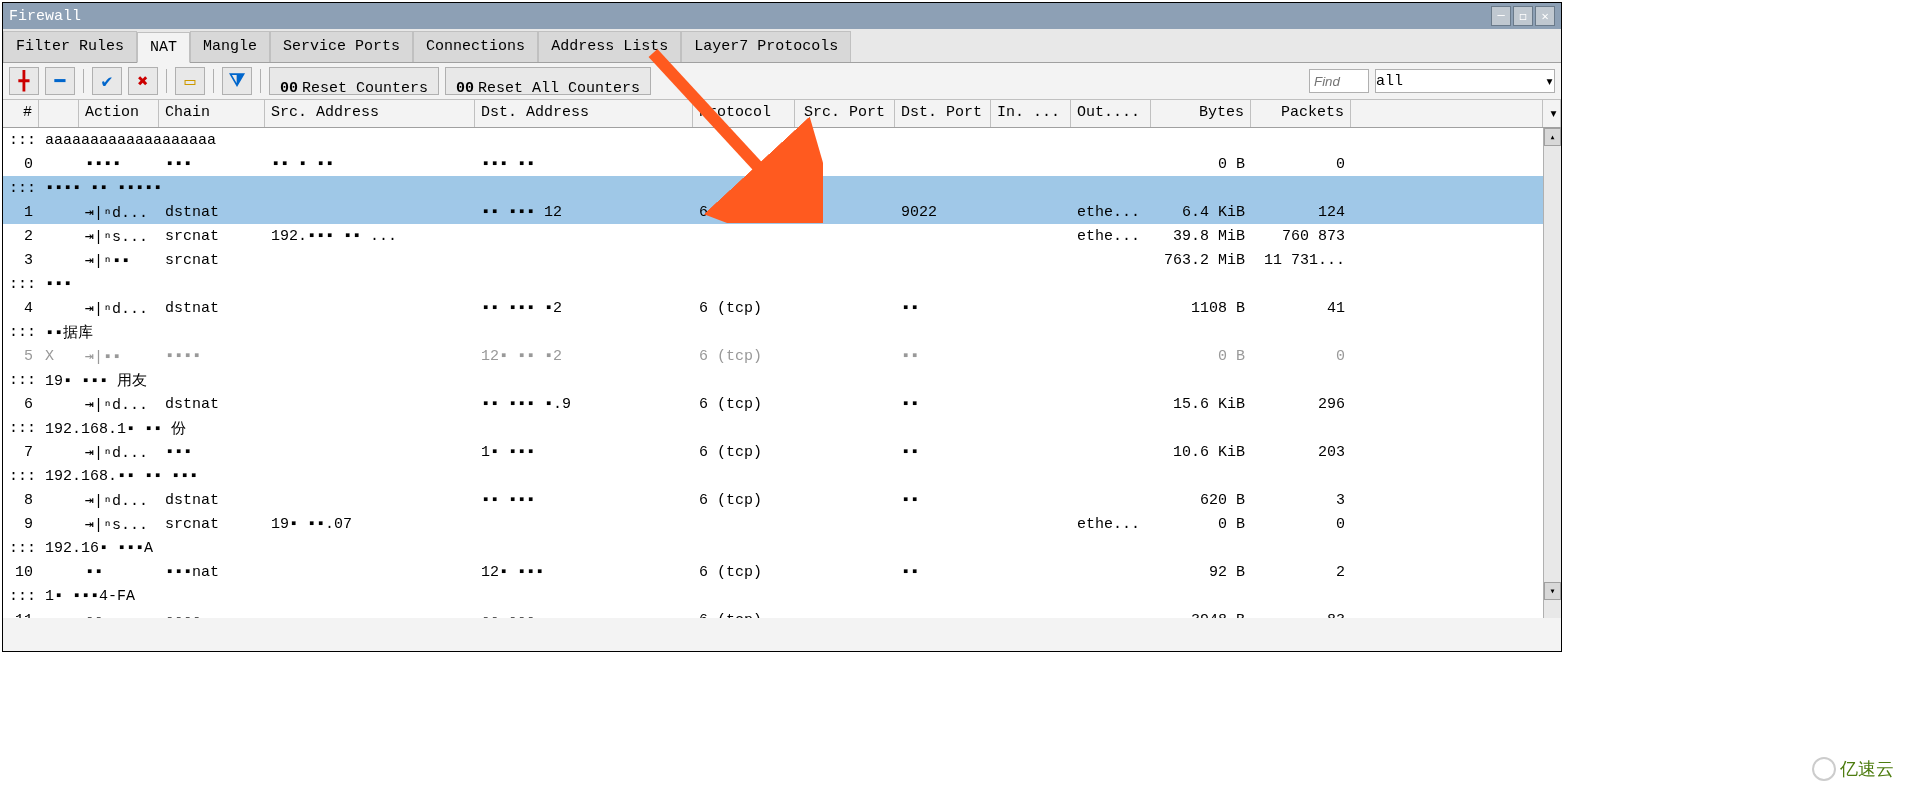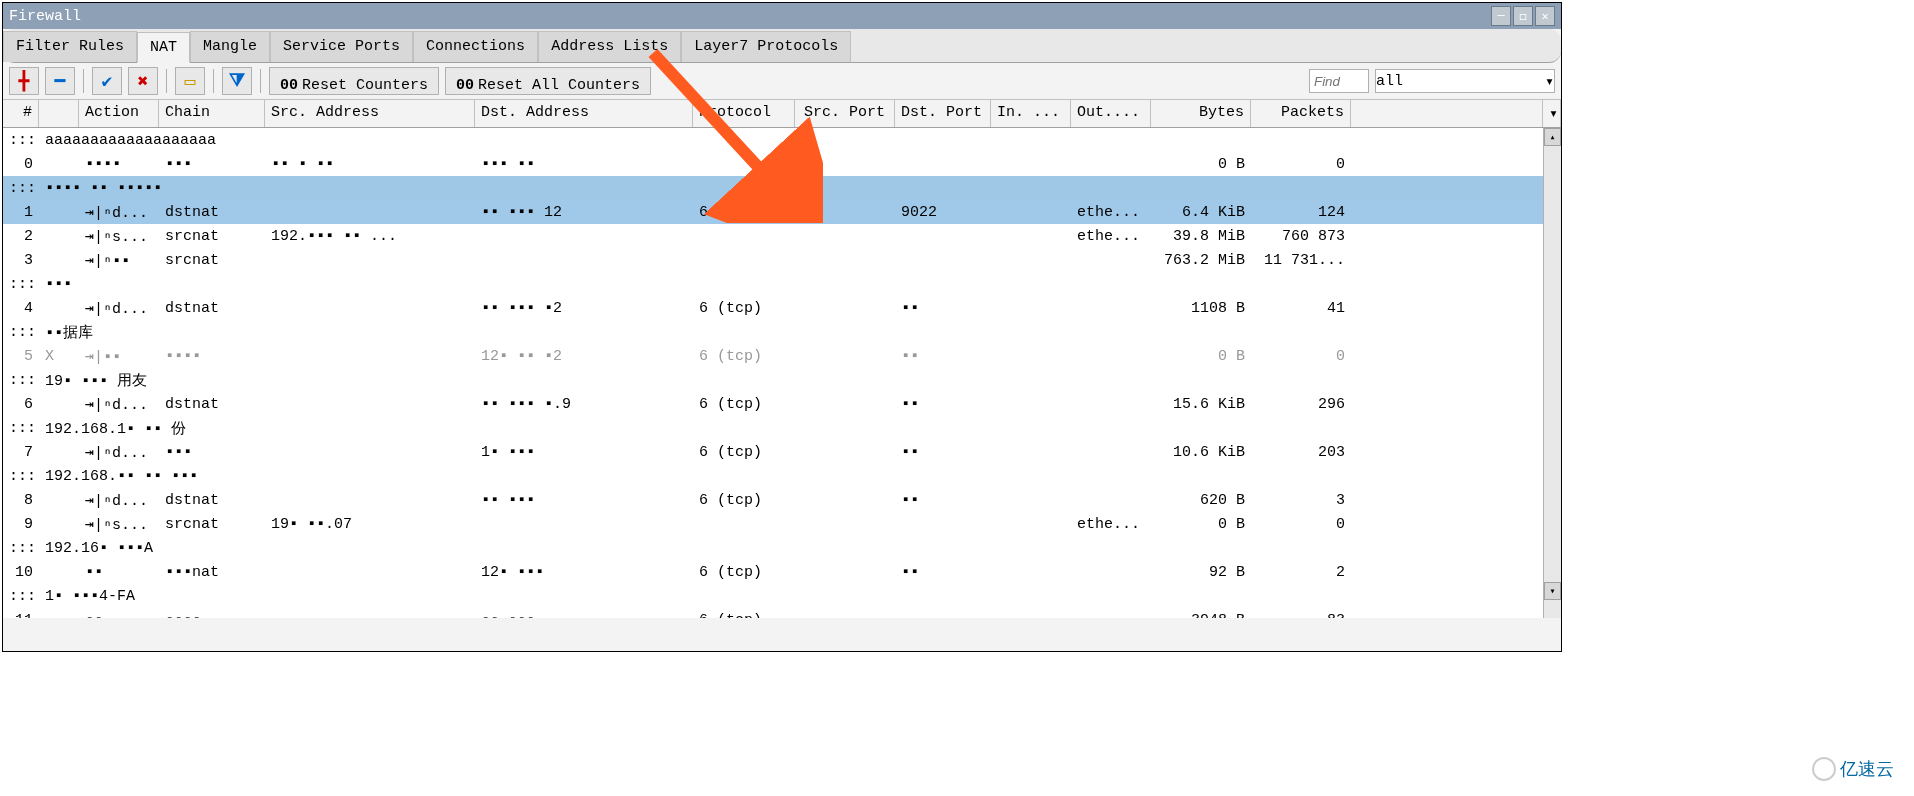--- a/index.html
+++ b/index.html
@@ -2,27 +2,27 @@
 <html><head>
 <meta charset="utf-8">
 <style>
 *{box-sizing:border-box;margin:0;padding:0;}
 body{font-family:"Courier New",monospace;font-size:15px;background:#fff;width:1914px;height:796px;position:relative;overflow:hidden;}
 .window{width:1560px;height:650px;border:1px solid #000;margin:2px;position:relative;background:#f3f3f3;}
 .titlebar{height:26px;background:#8da0b5;color:#fff;display:flex;align-items:center;padding:0 6px;justify-content:space-between;}
 .titlebar-left{display:flex;align-items:flex-start;}
 .titlebar-controls{display:flex;gap:2px;}
 .titlebar-btn{width:20px;height:20px;background:#c0c8d0;border:1px solid #6a7a8a;display:flex;align-items:center;justify-content:center;font-size:12px;cursor:pointer;}
-.tabs{display:flex;border-bottom:1px solid #a0a0a0;background:#e8e8e8;border-radius:12px;}
+.tabs{display:flex;border-bottom:1px solid #a0a0a0;background:#e8e8e8;}
 .tab{padding:6px 12px;border:1px solid #c0c0c0;border-bottom:none;background:#d8d8d8;cursor:pointer;margin-top:2px;}
 .tab.active{background:#f3f3f3;position:relative;top:1px;border-bottom:1px solid #f3f3f3;}
 .toolbar{display:flex;align-items:center;padding:4px 6px;gap:6px;border-bottom:1px solid #c0c0c0;}
 .tb-btn{width:30px;height:28px;border:1px solid #b0b0b0;background:#e8e8e8;display:flex;align-items:center;justify-content:center;cursor:pointer;font-size:18px;font-weight:bold;}
 .tb-sep{width:1px;height:24px;background:#b0b0b0;margin:0 2px;}
-.tb-text-btn{height:28px;padding:0 10px;border:1px solid #b0b0b0;background:#e8e8e8;display:flex;align-items:flex-end;cursor:pointer;gap:4px;}
+.tb-text-btn{height:28px;padding:12px 10px;border:1px solid #b0b0b0;background:#e8e8e8;display:flex;align-items:flex-start;cursor:pointer;gap:4px;}
 .tb-right{margin-left:auto;display:flex;gap:6px;align-items:center;}
 .find-box{width:60px;height:24px;border:1px solid #b0b0b0;background:#fff;padding:0 4px;color:#a21caf;font-style:italic;}
 .filter-sel{height:24px;border:1px solid #b0b0b0;background:#fff;padding:0 0;display:flex;align-items:center;justify-content:space-between;width:180px;}
 .header-row{display:flex;border-bottom:1px solid #a0a0a0;background:#f3f3f3;}
 .hcell{border-right:1px solid #c0c0c0;padding:4px 6px;cursor:pointer;overflow:hidden;white-space:nowrap;}
 .table-body{height:490px;overflow:hidden;position:relative;background:#fff;}
 .row{display:flex;height:24px;align-items:center;}
 .row.sel{background:#a0c8e8;}
 .row.sel-comment{background:#9fc8e7;}
 .cell{padding:0 6px;overflow:hidden;white-space:nowrap;border-right:0px solid transparent;}
@@ -38,21 +38,21 @@
 .c-dport{width:96px;}
 .c-in{width:80px;}
 .c-out{width:80px;}
 .c-bytes{width:100px;text-align:right;}
 .c-packets{width:100px;text-align:right;}
 .c-end{flex:1;}
 .vscroll{position:absolute;top:0;right:0;width:18px;height:100%;background:#e8e8e8;border-left:1px solid #b0b0b0;}
 .vscroll-up,.vscroll-down{height:18px;border:1px solid #a0a0a0;background:#d8d8d8;display:flex;align-items:center;justify-content:center;font-size:10px;cursor:pointer;}
 .vscroll-down{position:absolute;bottom:18px;width:100%;}
 .arrow-overlay{position:absolute;top:40px;left:600px;pointer-events:none;z-index:100;}
-.watermark{position:absolute;right:20px;bottom:15px;color:#0369a1;font-family:Arial,sans-serif;font-size:18px;display:flex;align-items:center;gap:4px;}
+.watermark{position:absolute;right:20px;bottom:15px;color:#4d7c0f;font-family:Arial,sans-serif;font-size:18px;display:flex;align-items:center;gap:4px;}
 .wm-icon{width:24px;height:24px;border:2px solid #ccc;border-radius:50%;display:inline-block;}
 </style>
 </head>
 <body>
 
 <div class="window">
   <div class="titlebar">
     <div class="titlebar-left">
       <span>Firewall</span>
     </div>

